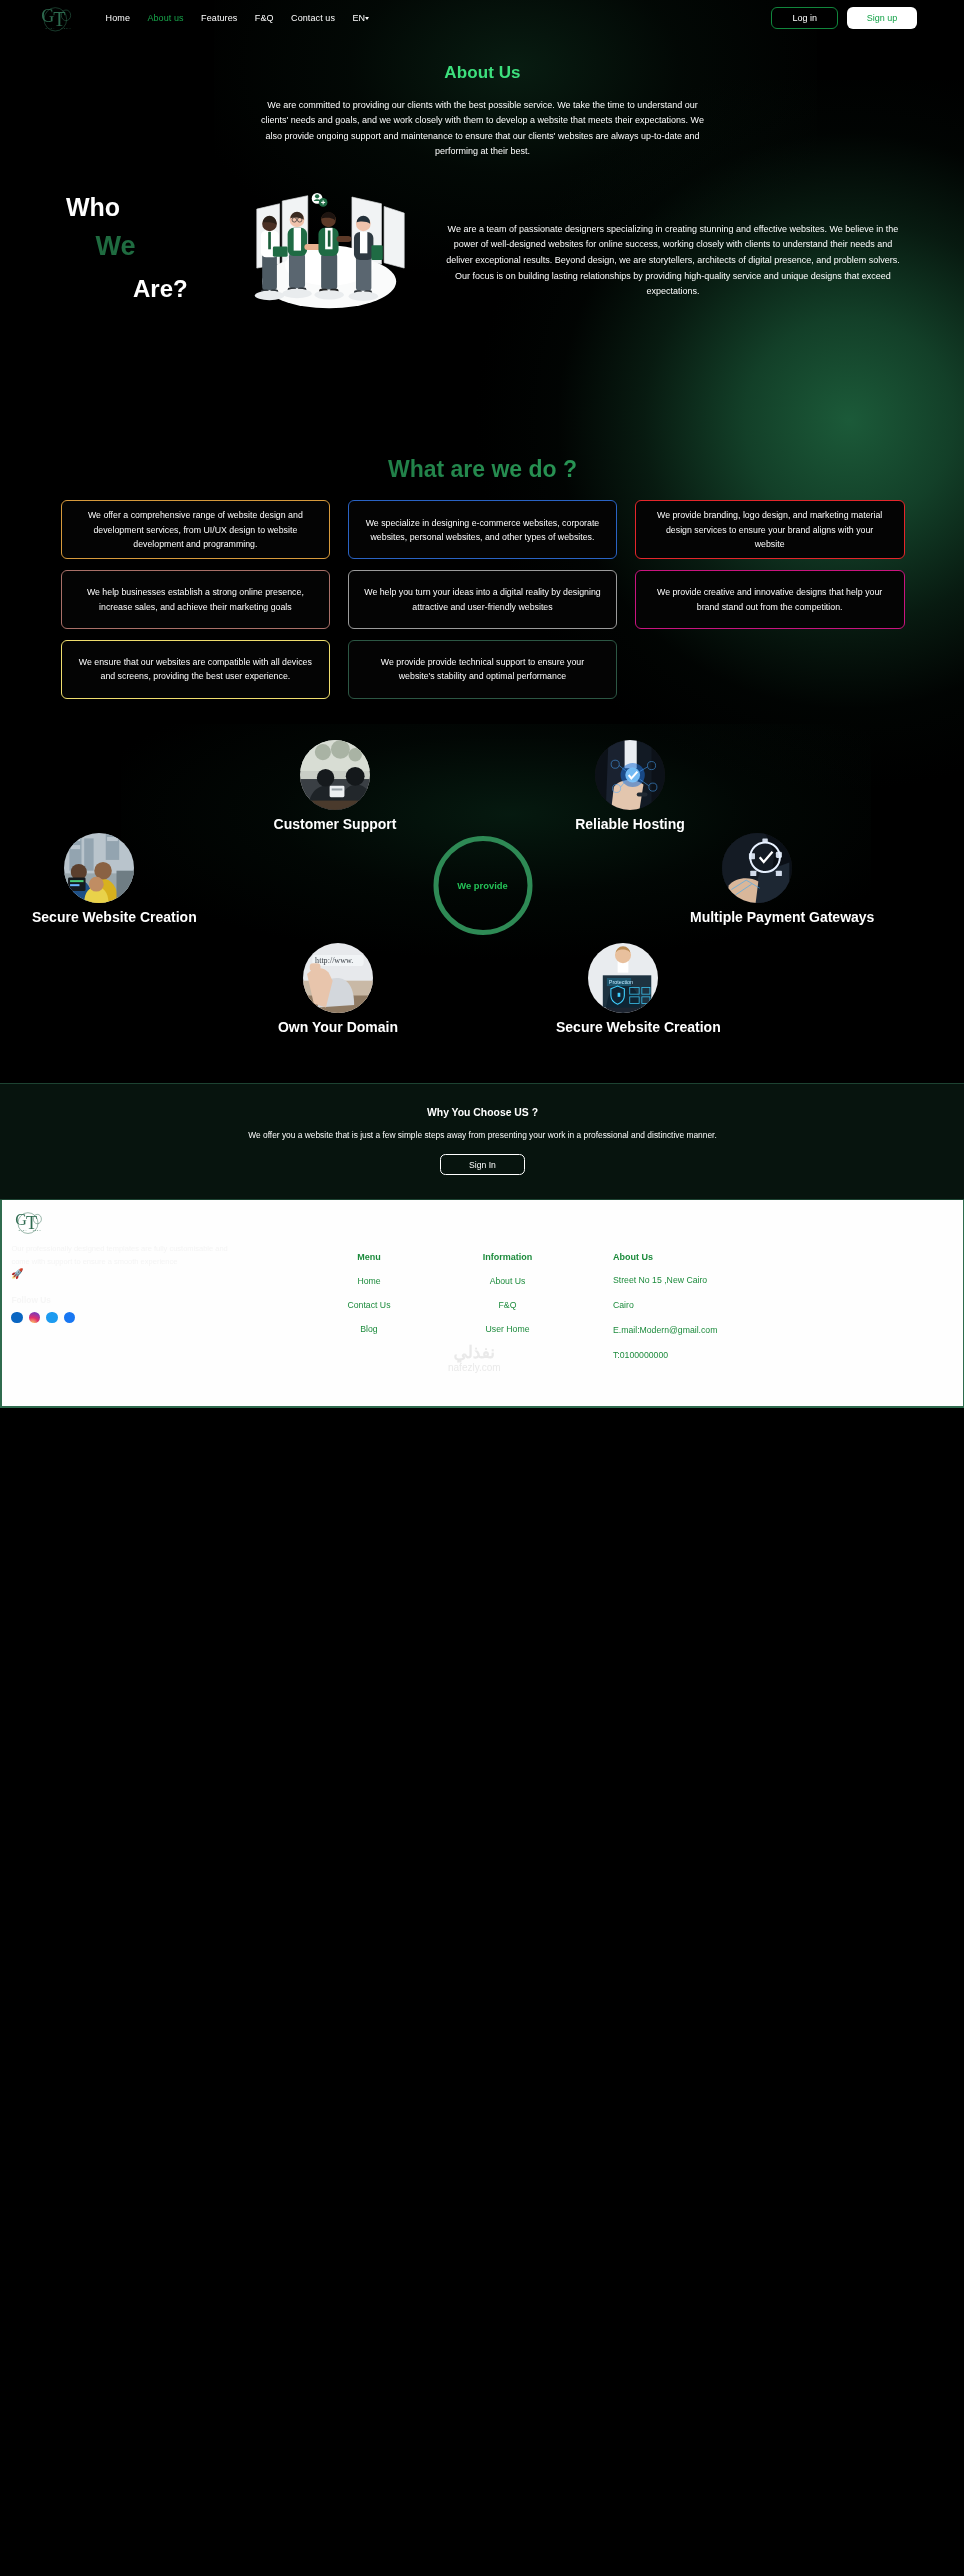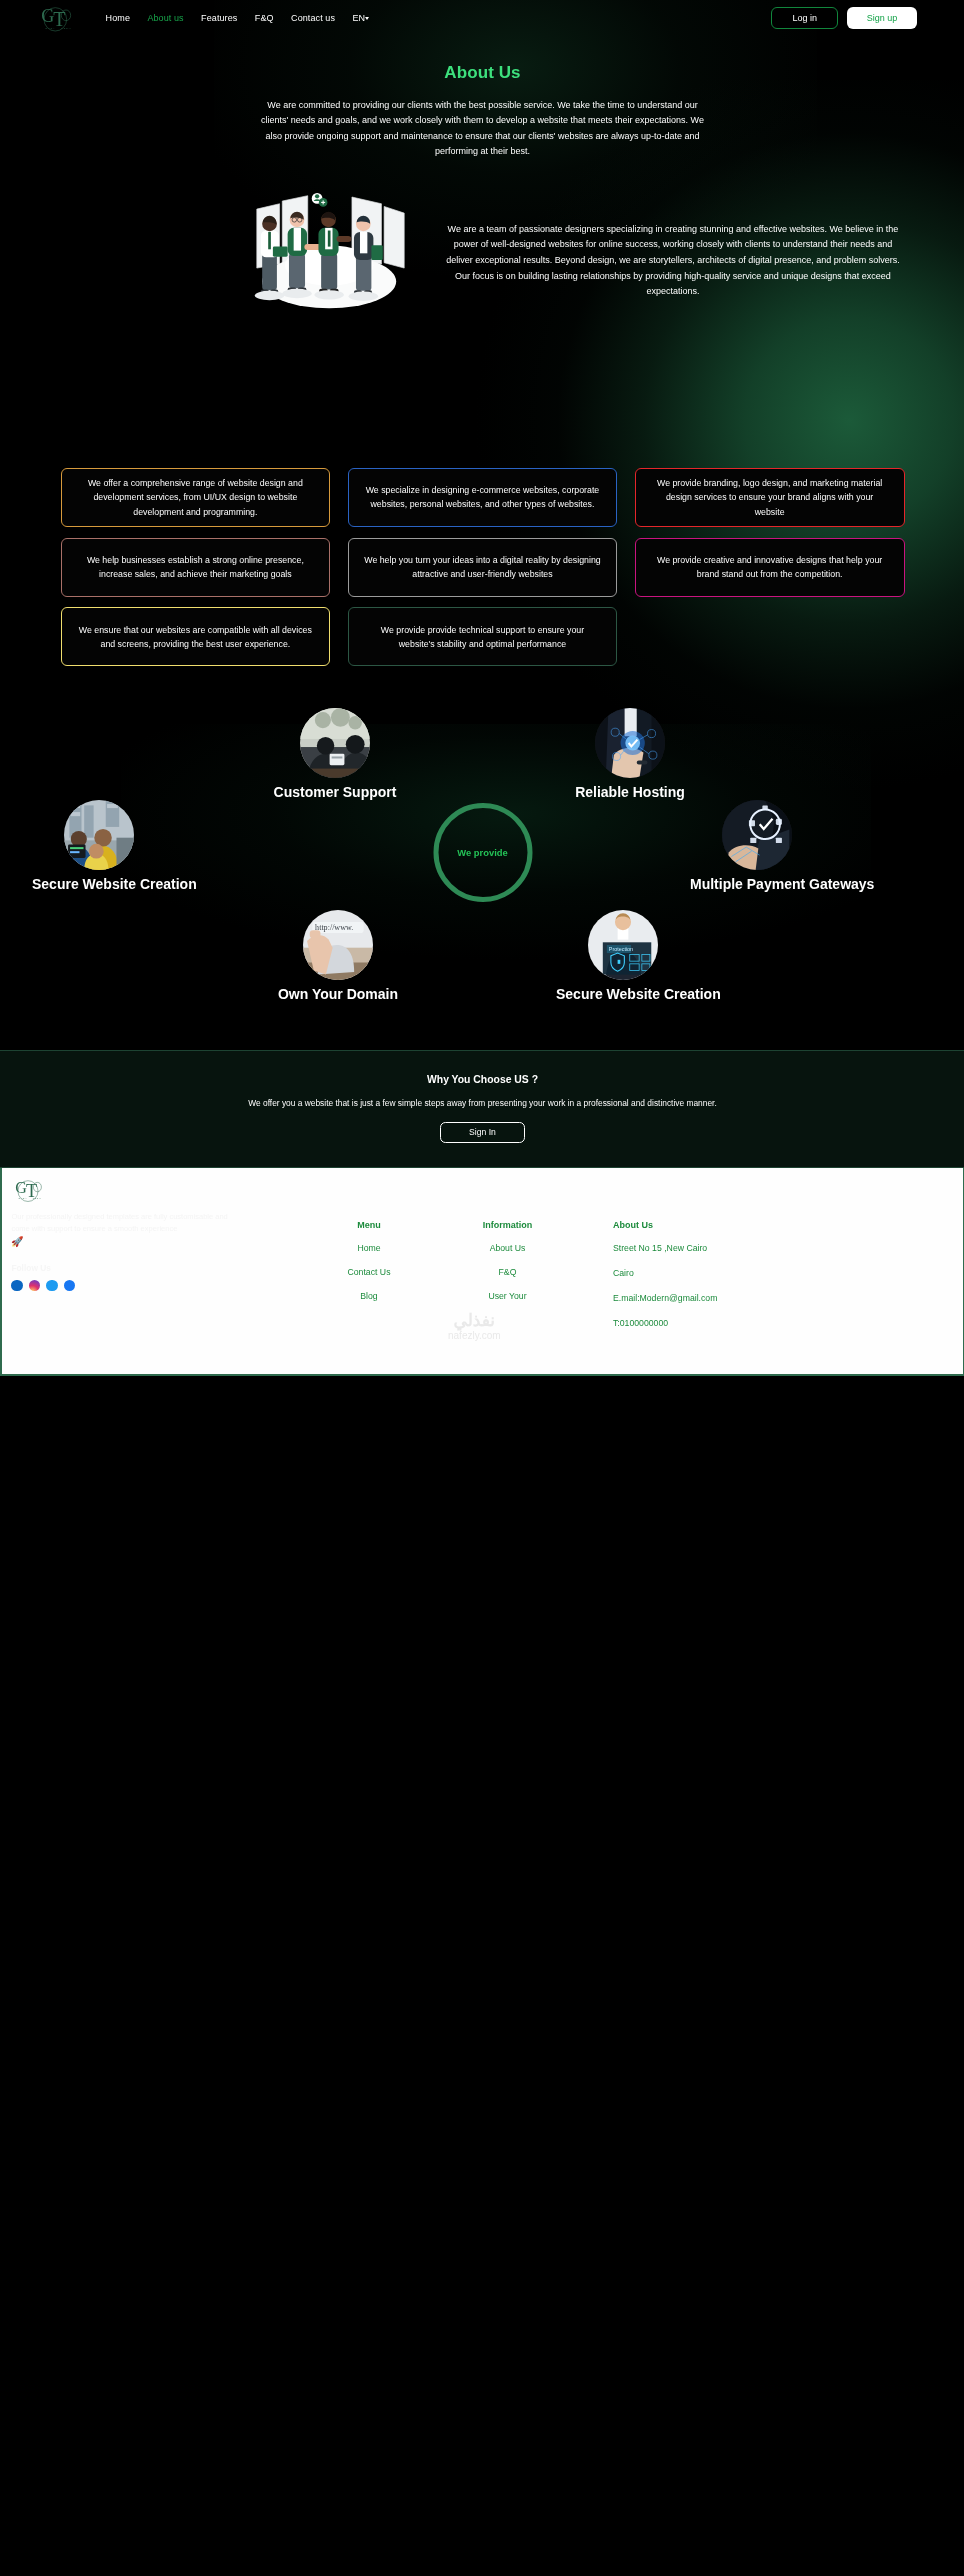--- a/index.html
+++ b/index.html
@@ -198,20 +198,25 @@
       <button class="btn-signup">Sign up</button>
     </div>
   </div>
 
   <section class="about">
     <h1>About Us</h1>
     <p>We are committed to providing our clients with the best possible service. We take the time to understand our clients' needs and goals, and we work closely with them to develop a website that meets their expectations. We also provide ongoing support and maintenance to ensure that our clients' websites are always up-to-date and performing at their best.</p>
   </section>
 
   <section class="who">
+    <div class="who-head">
+      <div class="l1">Who</div>
+      <div class="l2">We</div>
+      <div class="l3">Are?</div>
+    </div>
 
     <div class="who-illu">
       <svg width="181" height="134" viewBox="0 0 270 200" aria-hidden="true">
 
         <g fill="#f1f3f4" stroke="#dcdfe1" stroke-width="1">
           <polygon points="28,30 62,22 62,112 28,118"></polygon>
           <polygon points="66,18 104,10 104,110 66,116"></polygon>
           <polygon points="170,12 214,22 214,112 170,106"></polygon>
           <polygon points="218,26 248,36 248,118 218,110"></polygon>
         </g>
@@ -281,20 +286,21 @@
           <circle cx="127" cy="20" r="6.4" fill="#1f6b44"></circle>
           <rect x="124" y="19.2" width="6" height="1.6" fill="#fff"></rect>
           <rect x="126.2" y="17" width="1.6" height="6" fill="#fff"></rect>
         </g>
       </svg>
     </div>
 
     <p class="who-text">We are a team of passionate designers specializing in creating stunning and effective websites. We believe in the power of well-designed websites for online success, working closely with clients to understand their needs and deliver exceptional results. Beyond design, we are storytellers, architects of digital presence, and problem solvers. Our focus is on building lasting relationships by providing high-quality service and unique designs that exceed expectations.</p>
   </section>
 
+  <h2 class="wwd-title">What are we do ?</h2>
 
   <div class="cards">
     <div class="card" style="border-color: rgb(215, 154, 60);">
         <p>We offer a comprehensive range of website design and development services, from UI/UX design to website development and programming.</p>
       </div>
     <div class="card" style="border-color: rgb(42, 99, 196);">
         <p>We specialize in designing e-commerce websites, corporate websites, personal websites, and other types of websites.</p>
       </div>
     <div class="card" style="border-color: rgb(228, 38, 43);">
         <p>We provide branding, logo design, and marketing material design services to ensure your brand aligns with your website</p>
@@ -498,21 +504,21 @@
       <h4>Menu</h4>
       <a href="#">Home</a>
       <a href="#">Contact Us</a>
       <a href="#">Blog</a>
     </div>
 
     <div class="f-col" style="left:442px; width:127px;">
       <h4>Information</h4>
       <a href="#">About Us</a>
       <a href="#">F&amp;Q</a>
-      <a href="#">User Your</a>
+      <a href="#">User Home</a>
     </div>
 
     <div class="f-about">
       <h4>About Us</h4>
       <p>Street No 15 ,New Cairo</p>
       <p>Cairo</p>
       <p>E.mail:Modern@gmail.com</p>
       <p>T:0100000000</p>
     </div>
 

